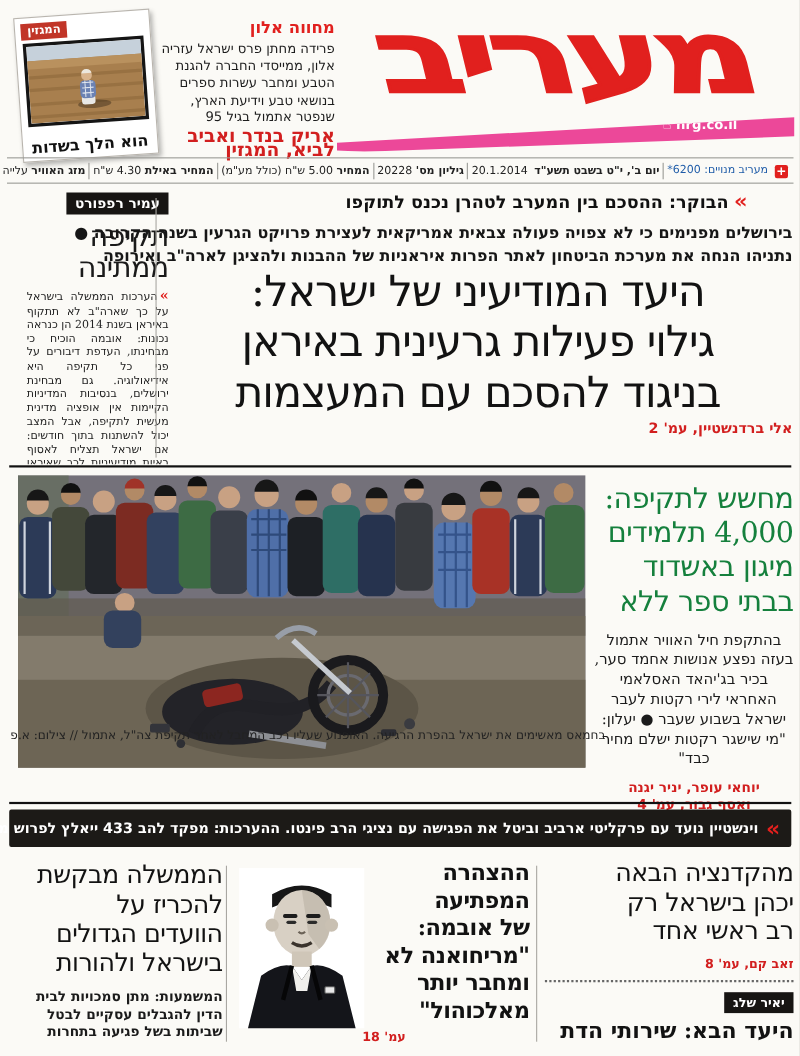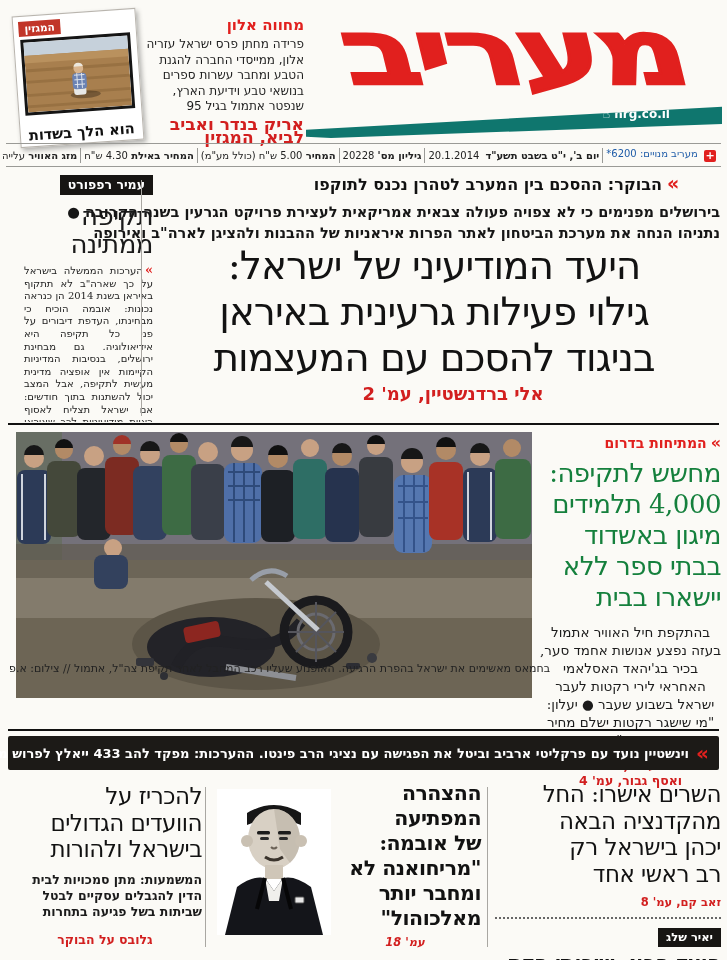--- a/index.html
+++ b/index.html
@@ -15,21 +15,21 @@
   .chev { color:#e1201e; font-weight:bold; display:inline-block; }
 
   
   .logo-area { left:300px; top:4px; width:424px; height:140px; }
   .logo-word {
     display:block; text-align:center; font-weight:bold; color:#e1201e;
     font-size:92px; line-height:98px; letter-spacing:-4px;
     transform:scaleX(1.38) skewX(10deg); transform-origin:center;
     -webkit-text-stroke:2.5px #e1201e;
   }
-  .swoosh { position:absolute; left:6px; right:2px; top:102px; height:32px; background:#0f766e;
+  .swoosh { position:absolute; left:6px; right:2px; top:102px; height:32px; background:#ec4899;
     clip-path:polygon(0 74%, 100% 2%, 100% 56%, 6% 100%, 0 96%); }
   .nrg { position:absolute; right:52px; top:0px; direction:ltr; color:#fff;
     font-size:12px; font-weight:bold; white-space:nowrap; }
   .hand { font-weight:normal; font-size:13px; }
 
   .cover { left:16px; top:12px; width:124px; height:132px; background:#fff;
     border:1px solid #b9b5ae; box-shadow:2px 3px 5px rgba(0,0,0,.3); transform:rotate(-4deg); }
   .cover-label { position:absolute; top:5px; left:5px; background:#c13528; color:#fff;
     font-size:10.5px; font-weight:bold; padding:1px 6px 2px; }
   .cover-photo { position:absolute; top:23px; left:6px; width:110px; height:76px;
@@ -63,21 +63,21 @@
   .op-body { font-size:10px; line-height:12.6px; text-align:justify; color:#222; }
   .op-body .chev { font-size:13px; margin-left:2px; }
   .vdiv { width:1px; background:#a9a7a2; }
   .vdiv-main { left:141px; top:180px; height:236px; }
 
   .main-right { left:148px; top:172px; width:572px; text-align:center; }
   .kicker { font-size:16px; font-weight:bold; color:#111; padding-left:125px; }
   .kicker .chev { font-size:19px; margin-left:5px; }
   .main-hl { font-size:39px; line-height:46px; letter-spacing:-1px; white-space:nowrap; color:#121212; }
   .main-sub { margin-top:7px; font-size:14.5px; line-height:21px; font-weight:bold; white-space:nowrap; color:#161616; }
-  .main-byline { text-align:center; font-size:18px; font-weight:bold; color:#d21f1f; margin-top:2px;margin-left:38px; }
+  .main-byline { text-align:right; font-size:13px; font-weight:bold; color:#d21f1f; margin-top:2px;margin-left:38px; }
 
   .rule { left:8px; right:8px; height:2px; background:#111; }
   .rule1 { top:423px; } .rule2 { top:729px; }
 
   
   .photo { left:16px; top:432px; width:516px; height:266px; }
   .photo svg { display:block; width:100%; height:100%; }
   .caption { left:16px; top:662px; width:534px; font-size:11px; color:#222; text-align:right; white-space:nowrap; }
 
   .south-col { left:540px; top:433px; width:181px; text-align:right; }
@@ -98,21 +98,21 @@
   .b-mid   { left:213px; top:781px; width:268px; height:172px; }
   .b-left  { left:8px;  top:783px; width:194px; text-align:right; }
   .vdiv-a { left:487px; top:787px; height:160px; }
   .vdiv-b { left:205px; top:787px; height:160px; }
   .b-hl { font-size:23px; line-height:26.5px; letter-spacing:-0.5px; color:#121212; }
   .b-byline { font-size:11.5px; font-weight:bold; color:#d21f1f; margin-top:8px; }
   .dotted { border-top:2px dotted #666; margin:8px 0 7px; }
   .b-hl2 { font-size:20px; line-height:23px; margin-top:5px; color:#121212; }
   .mid-text { position:absolute; right:0; top:0; width:152px; text-align:right; }
   .mid-hl { font-size:20.5px; line-height:25px; letter-spacing:-0.5px; color:#121212; }
-  .mid-page { text-align:center; font-size:11.5px; font-weight:bold; color:#d21f1f; margin-top:4px;font-style:italic; }
+  .mid-page { text-align:left; font-size:11.5px; font-weight:bold; color:#d21f1f; margin-top:4px; }
   .obama { position:absolute; left:4px; top:8px; width:114px; height:146px; }
   .obama svg { display:block; width:100%; height:100%; }
   .b-sub { font-size:12.5px; line-height:16px; font-weight:bold; margin-top:9px; color:#1b1b1b;text-align:right; }
   .b-label { text-align:center; font-size:12.5px; font-weight:bold; color:#d21f1f; margin-top:12px; }
 </style>
 </head>
 <body>
 
 <div class="page">
 
@@ -322,48 +322,43 @@
         <rect x="120" y="226" width="18" height="8" rx="2" fill="#33343a"></rect>
         <rect x="330" y="231" width="14" height="6" rx="2" fill="#2c2d33"></rect>
         <circle cx="356" cy="226" r="5" fill="#3a3b40"></circle>
         <circle cx="148" cy="244" r="4" fill="#2e2f34"></circle>
       </g>
     </svg>
   </div>
   <div class="abs caption serif">בחמאס מאשימים את ישראל בהפרת הרגיעה. האופנוע שעליו רכב המחבל לאחר תקיפת צה"ל, אתמול // צילום: א.פ</div>
 
   <div class="abs south-col">
-    <div class="south-kicker">
-      <span class="chev" dir="ltr">«</span><span>המתיחות בדרום</span>
-    </div>
     <div class="south-hl serif">
       <div>מחשש לתקיפה:</div>
       <div>4,000 תלמידים</div>
       <div>מיגון באשדוד</div>
       <div>בבתי ספר ללא</div>
-      <div>יישארו בבית</div>
     </div>
     <div class="south-body serif">בהתקפת חיל האוויר אתמול בעזה נפצע אנושות אחמד סער, בכיר בג'יהאד האסלאמי האחראי לירי רקטות לעבר ישראל בשבוע שעבר ● יעלון: "מי שישגר רקטות ישלם מחיר כבד"</div>
     <div class="south-byline">
       <div>יוחאי עופר, יניר יגנה</div>
       <div>ואסף גבור, עמ' 4</div>
     </div>
   </div>
 
   <div class="abs rule rule2"></div>
 
   <div class="abs strip">
     <span class="chev" dir="ltr">«</span>
     <span class="strip-text">וינשטיין נועד עם פרקליטי ארביב וביטל את הפגישה עם נציגי הרב פינטו. ההערכות: מפקד להב 433 ייאלץ לפרוש מתפקידו</span>
 
   </div>
 
   <div class="abs b-right">
     <div class="b-hl serif">
-      <div>השרים אישרו: החל</div>
       <div>מהקדנציה הבאה</div>
       <div>יכהן בישראל רק</div>
       <div>רב ראשי אחד</div>
     </div>
     <div class="b-byline">זאב קם, עמ' 8</div>
     <div class="dotted"></div>
     <span class="tag" style="font-size:11.5px">יאיר שלג</span>
     <div class="b-hl2 serif bold">היעד הבא: שירותי הדת</div>
     
   </div>
@@ -399,20 +394,21 @@
         <div>ומחבר יותר</div>
         <div>מאלכוהול"</div>
       </div>
       <div class="mid-page">עמ' 18</div>
     </div>
   </div>
   <div class="abs vdiv vdiv-b"></div>
 
   <div class="abs b-left">
     <div class="b-hl serif">
+      <div>הממשלה מבקשת</div>
       <div>להכריז על</div>
       <div>הוועדים הגדולים</div>
       <div>בישראל ולהורות</div>
     </div>
     <div class="b-sub serif">המשמעות: מתן סמכויות לבית הדין להגבלים עסקיים לבטל שביתות בשל פגיעה בתחרות</div>
     <div class="b-label">גלובס על הבוקר</div>
   </div>
 
 </div>
 

